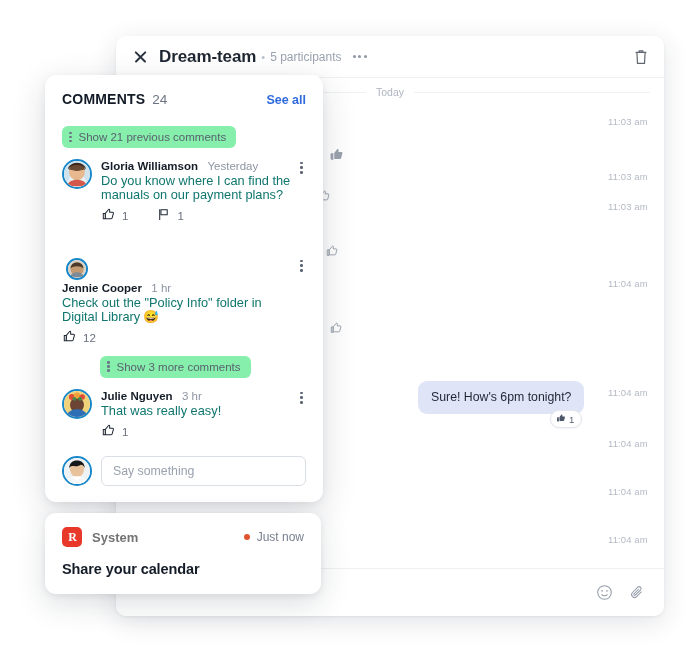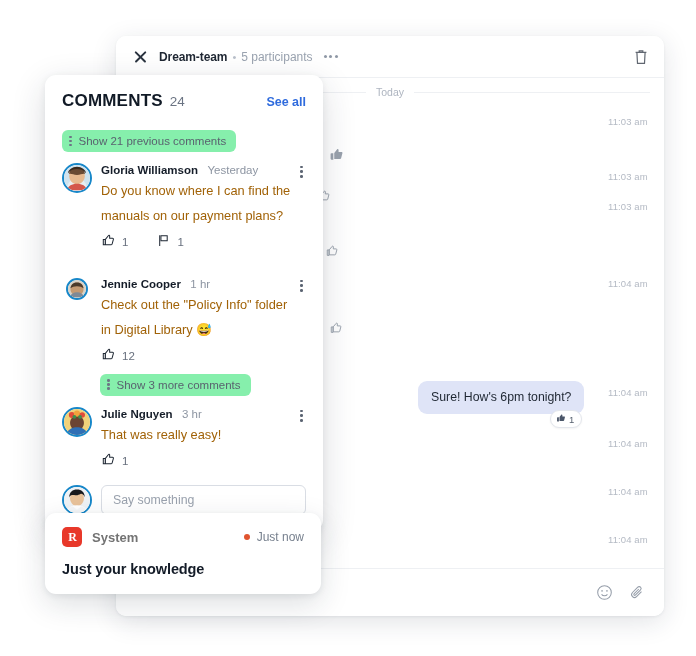--- a/index.html
+++ b/index.html
@@ -54,21 +54,21 @@
     position: absolute;
     left: 0; top: 7px;
     width: 15px; height: 1.6px;
     background: #2b3440;
     border-radius: 2px;
   }
   .chat-close::before { transform: rotate(45deg); }
   .chat-close::after  { transform: rotate(-45deg); }
 
   .chat-title {
-    font-size: 12px;
+    font-size: 17px;
     font-weight: bold;
     color: #1f2733;
     letter-spacing: -.1px;
   }
   .chat-sep { color: #b9c0cb; font-size: 11px; margin: 0 5px; }
   .chat-participants {
     font-size: 12px;
     color: #9aa3b0;
   }
   .chat-dots {
@@ -190,21 +190,21 @@
     box-shadow: 0 10px 34px rgba(28,38,56,.16), 0 2px 7px rgba(28,38,56,.08);
     padding: 16px 17px 16px 17px;
   }
 
   .cp-head {
     display: flex;
     align-items: baseline;
     margin-bottom: 13px;
   }
   .cp-title {
-    font-size: 17px;
+    font-size: 14px;
     font-weight: bold;
     letter-spacing: .2px;
     color: #111a26;
   }
   .cp-count {
     font-size: 13.5px;
     color: #6b7483;
     margin-left: 7px;
   }
   .cp-seeall {
@@ -261,22 +261,22 @@
     font-weight: bold;
     color: #151d29;
   }
   .c-time {
     font-size: 11.5px;
     color: #8d95a2;
     margin-left: 5px;
   }
   .c-text {
     font-size: 12.8px;
-    line-height: 25px;
-    color: #a16207;
+    line-height: 14px;
+    color: #0f766e;
     margin-top: 1px;
   }
   .c-actions {
     display: flex;
     align-items: center;
     margin-top: 5px;
     gap: 28px;
   }
   .c-act {
     display: inline-flex;
@@ -551,21 +551,21 @@
           </span>
         </div>
       </div>
       <span class="c-kebab">
           <i></i>
           <i></i>
           <i></i>
         </span>
     </div>
 
-    <div class="comment" style="margin-top:24px;">
+    <div class="comment" style="margin-top:30px;flex-direction:column;">
       <span class="c-avatar small">
         <svg viewBox="0 0 22 22" width="100%" height="100%">
           <rect width="22" height="22" fill="#d8d2c6"></rect>
           <path d="M3 11c0-5 3.5-8 8-8s8 3 8 8-3.5 8-8 8-8-3-8-8z" fill="#c49a72"></path>
           <path d="M3 10c1-5 4-7 8-7s7 2 8 7c-2-1.5-4.5-2.5-8-2.5S5 8.5 3 10z" fill="#4b3a2a"></path>
           <path d="M2 21c1.5-4 5-6 9-6s7.5 2 9 6z" fill="#7f8a96"></path>
         </svg>
       </span>
       <div class="c-body">
         <div class="c-meta">
@@ -657,16 +657,16 @@
     <div class="sys-row">
       <span class="sys-logo">
         <span class="glyph">R</span>
       </span>
       <span class="sys-name">System</span>
       <span class="sys-right">
         <span class="sys-dot"></span>
         <span class="sys-when">Just now</span>
       </span>
     </div>
-    <div class="sys-headline">Just your knowledge</div>
+    <div class="sys-headline">Share your calendar</div>
   </div>
 
 </div>
 
 </body></html>

